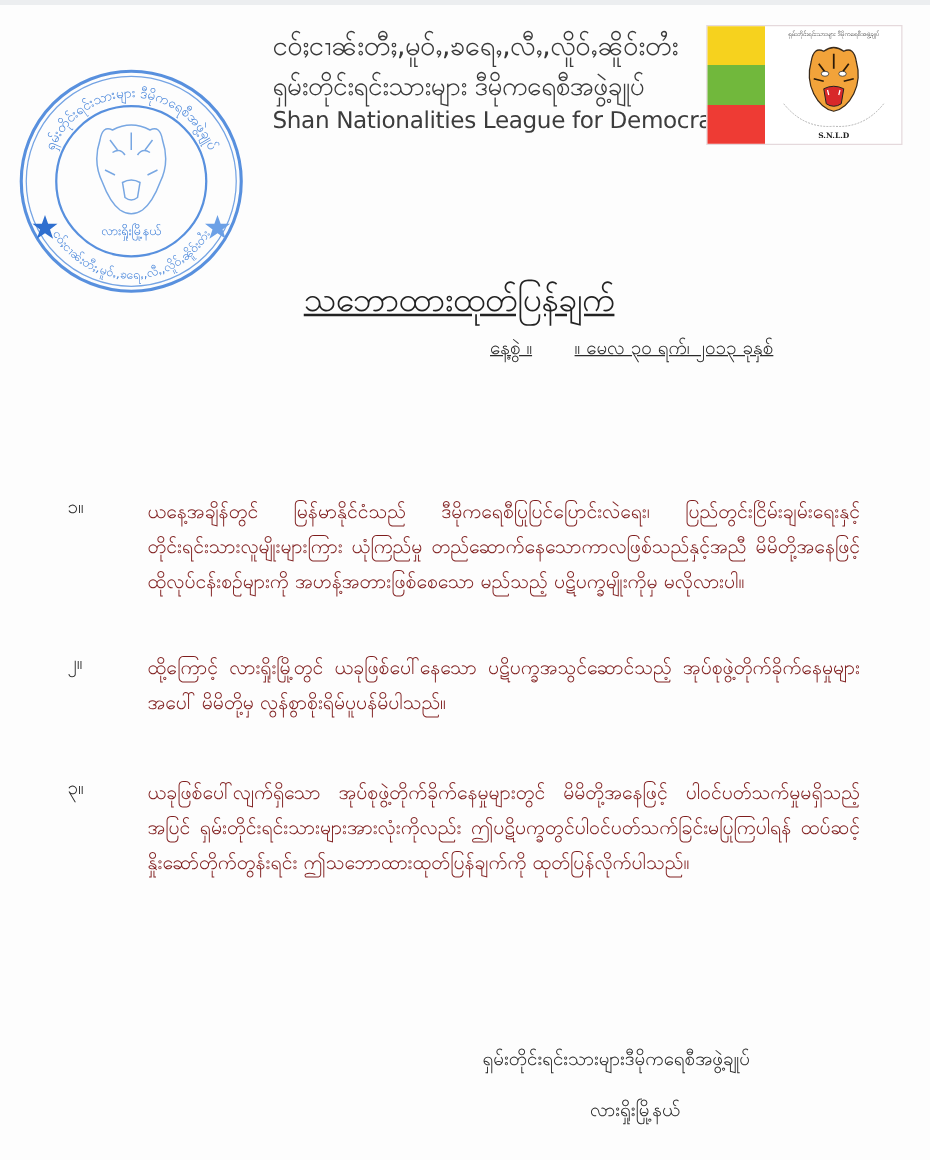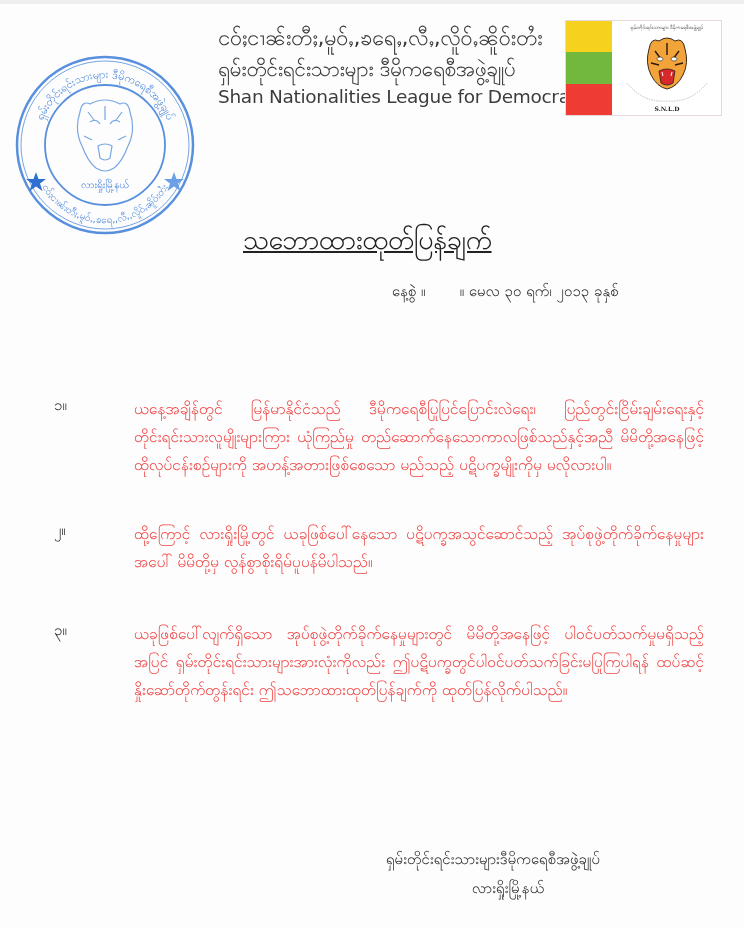--- a/index.html
+++ b/index.html
@@ -19,31 +19,31 @@
   .flag { position:absolute; left:565px; top:20px; width:155px; height:94px; border:1px solid #e5d9dc; background:#fff; }
   .flag .stripe { position:absolute; left:0; width:46px; }
   .flag .s1 { top:0; height:31px; background:#f6d21e; }
   .flag .s2 { top:31px; height:32px; background:#71b83c; }
   .flag .s3 { top:63px; height:31px; background:#ee3b34; }
   .flag .crest { position:absolute; left:47px; top:0; width:108px; height:94px; }
   .flag .crest-top { position:absolute; left:2px; top:3px; width:104px; font-size:5px; text-align:center; color:#333; white-space:nowrap; overflow:hidden; }
   .flag .crest-bottom { position:absolute; left:0; top:84px; width:108px; font-family:"DejaVu Serif", serif; font-size:6px; text-align:center; font-weight:bold; color:#222; }
   
   .title { position:absolute; left:243px; top:222px; font-size:27px; color:#222; white-space:nowrap; letter-spacing:-0.5px;text-decoration:underline; }
-  .date { position:absolute; left:392px; top:281px; font-size:15px; color:#2a2a2a; white-space:nowrap; }
+  .date { position:absolute; left:392px; top:268px; font-size:15px; color:#2a2a2a; white-space:nowrap;text-decoration:underline; }
   .date .gap { display:inline-block; width:34px; }
   
   .para { position:absolute; left:54px; width:640px; }
   .para .num { position:absolute; left:0; top:0; font-size:15px; color:#2a2a2a; }
-  .para .text { position:absolute; left:80px; width:570px; font-size:15.5px; line-height:28px; color:#ef4444; text-align:justify; }
+  .para .text { position:absolute; left:64px; width:570px; font-size:15.5px; line-height:28px; color:#7f1d1d; text-align:justify; }
   .p1 { top:395px; }
   .p2 { top:520px; }
   .p3 { top:620px; }
   
-  .sig1 { position:absolute; left:386px; top:837px; font-size:15px; color:#2a2a2a; white-space:nowrap;margin-top:12px; }
+  .sig1 { position:absolute; left:386px; top:837px; font-size:15px; color:#2a2a2a; white-space:nowrap; }
   .sig2 { position:absolute; left:472px; top:878px; font-size:15px; color:#2a2a2a; white-space:nowrap; }
 </style>
 </head>
 <body>
 
 <div class="topline"></div>
 
 <div class="seal">
   <svg width="190" height="190" viewBox="0 0 190 190">
     <defs>

